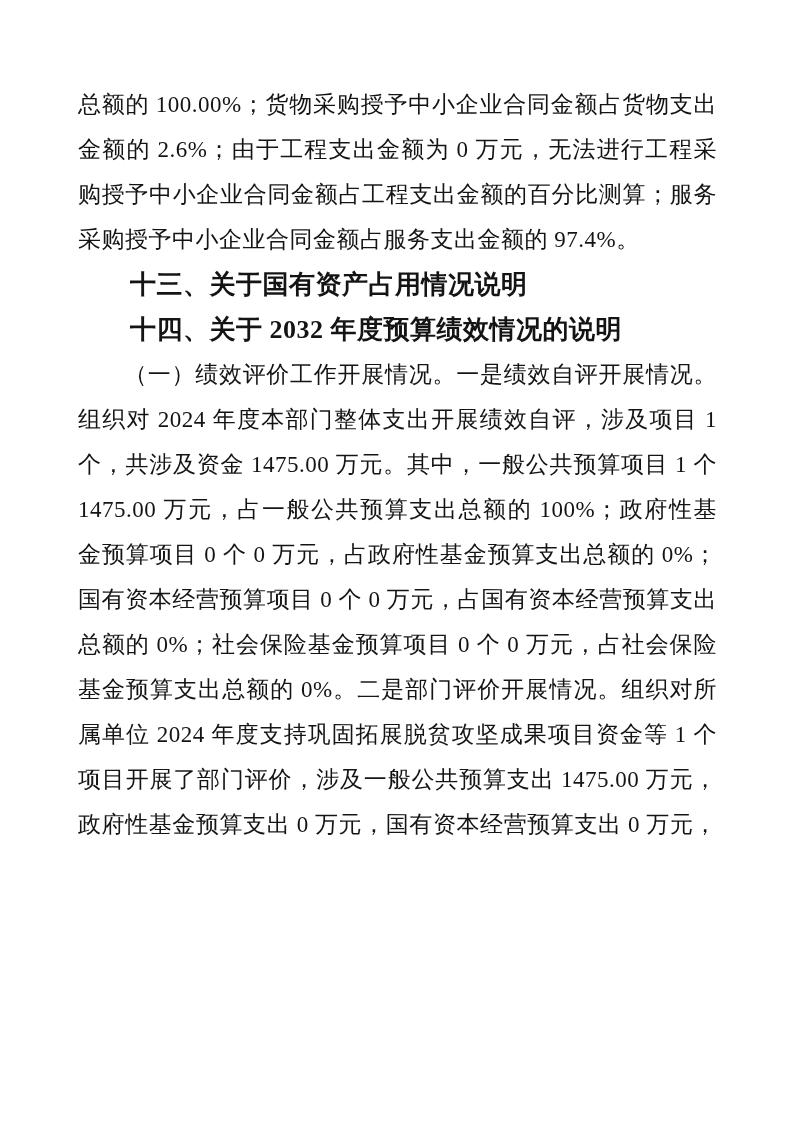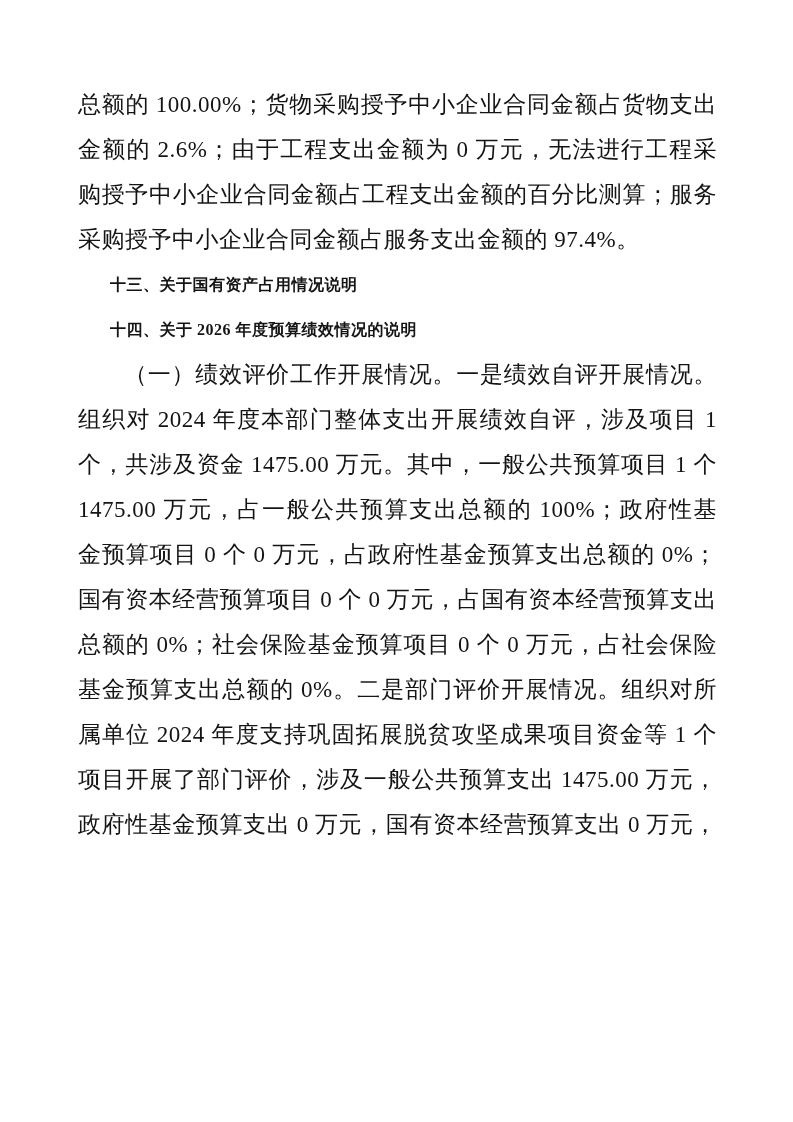--- a/index.html
+++ b/index.html
@@ -35,21 +35,21 @@
   .para.indent {
     text-indent: 2em;
   }
   .para.no-indent {
     text-indent: 0;
   }
   .heading {
     margin: 0;
     text-indent: 2em;
     font-weight: bold;
-    font-size: 16px;
+    font-size: 26px;
     line-height: 45px;
   }
   .lead-bold {
     font-weight: normal;
   }
   .footer {
     position: absolute;
     left: 0;
     width: 100%;
     top: 1036px;
@@ -65,21 +65,21 @@
 
 <div class="page">
 
   <div class="content">
 
     <p class="para no-indent">总额的 100.00%；货物采购授予中小企业合同金额占货物支出金额的 2.6%；由于工程支出金额为 0 万元，无法进行工程采购授予中小企业合同金额占工程支出金额的百分比测算；服务采购授予中小企业合同金额占服务支出金额的 97.4%。</p>
 
     <h3 class="heading">十三、关于国有资产占用情况说明</h3>
 
 
-    <h3 class="heading">十四、关于 2026 年度预算绩效情况的说明</h3>
+    <h3 class="heading">十四、关于 2032 年度预算绩效情况的说明</h3>
 
     <p class="para indent"><span class="lead-bold">（一）绩效评价工作开展情况。</span><span>一是绩效自评开展情况。组织对 2024 年度本部门整体支出开展绩效自评，涉及项目 1 个，共涉及资金 1475.00 万元。其中，一般公共预算项目 1 个 1475.00 万元，占一般公共预算支出总额的 100%；政府性基金预算项目 0 个 0 万元，占政府性基金预算支出总额的 0%；国有资本经营预算项目 0 个 0 万元，占国有资本经营预算支出总额的 0%；社会保险基金预算项目 0 个 0 万元，占社会保险基金预算支出总额的 0%。二是部门评价开展情况。组织对所属单位 2024 年度支持巩固拓展脱贫攻坚成果项目资金等 1 个项目开展了部门评价，涉及一般公共预算支出 1475.00 万元，政府性基金预算支出 0 万元，国有资本经营预算支出 0 万元，社会保险基金预算支出 0 万元。三是事前绩效评估开展情况。2024 年度本部门未开展事前</span></p>
 
   </div>
 
   <div class="footer">- 15 -</div>
 
 </div>
 
 </body></html>

